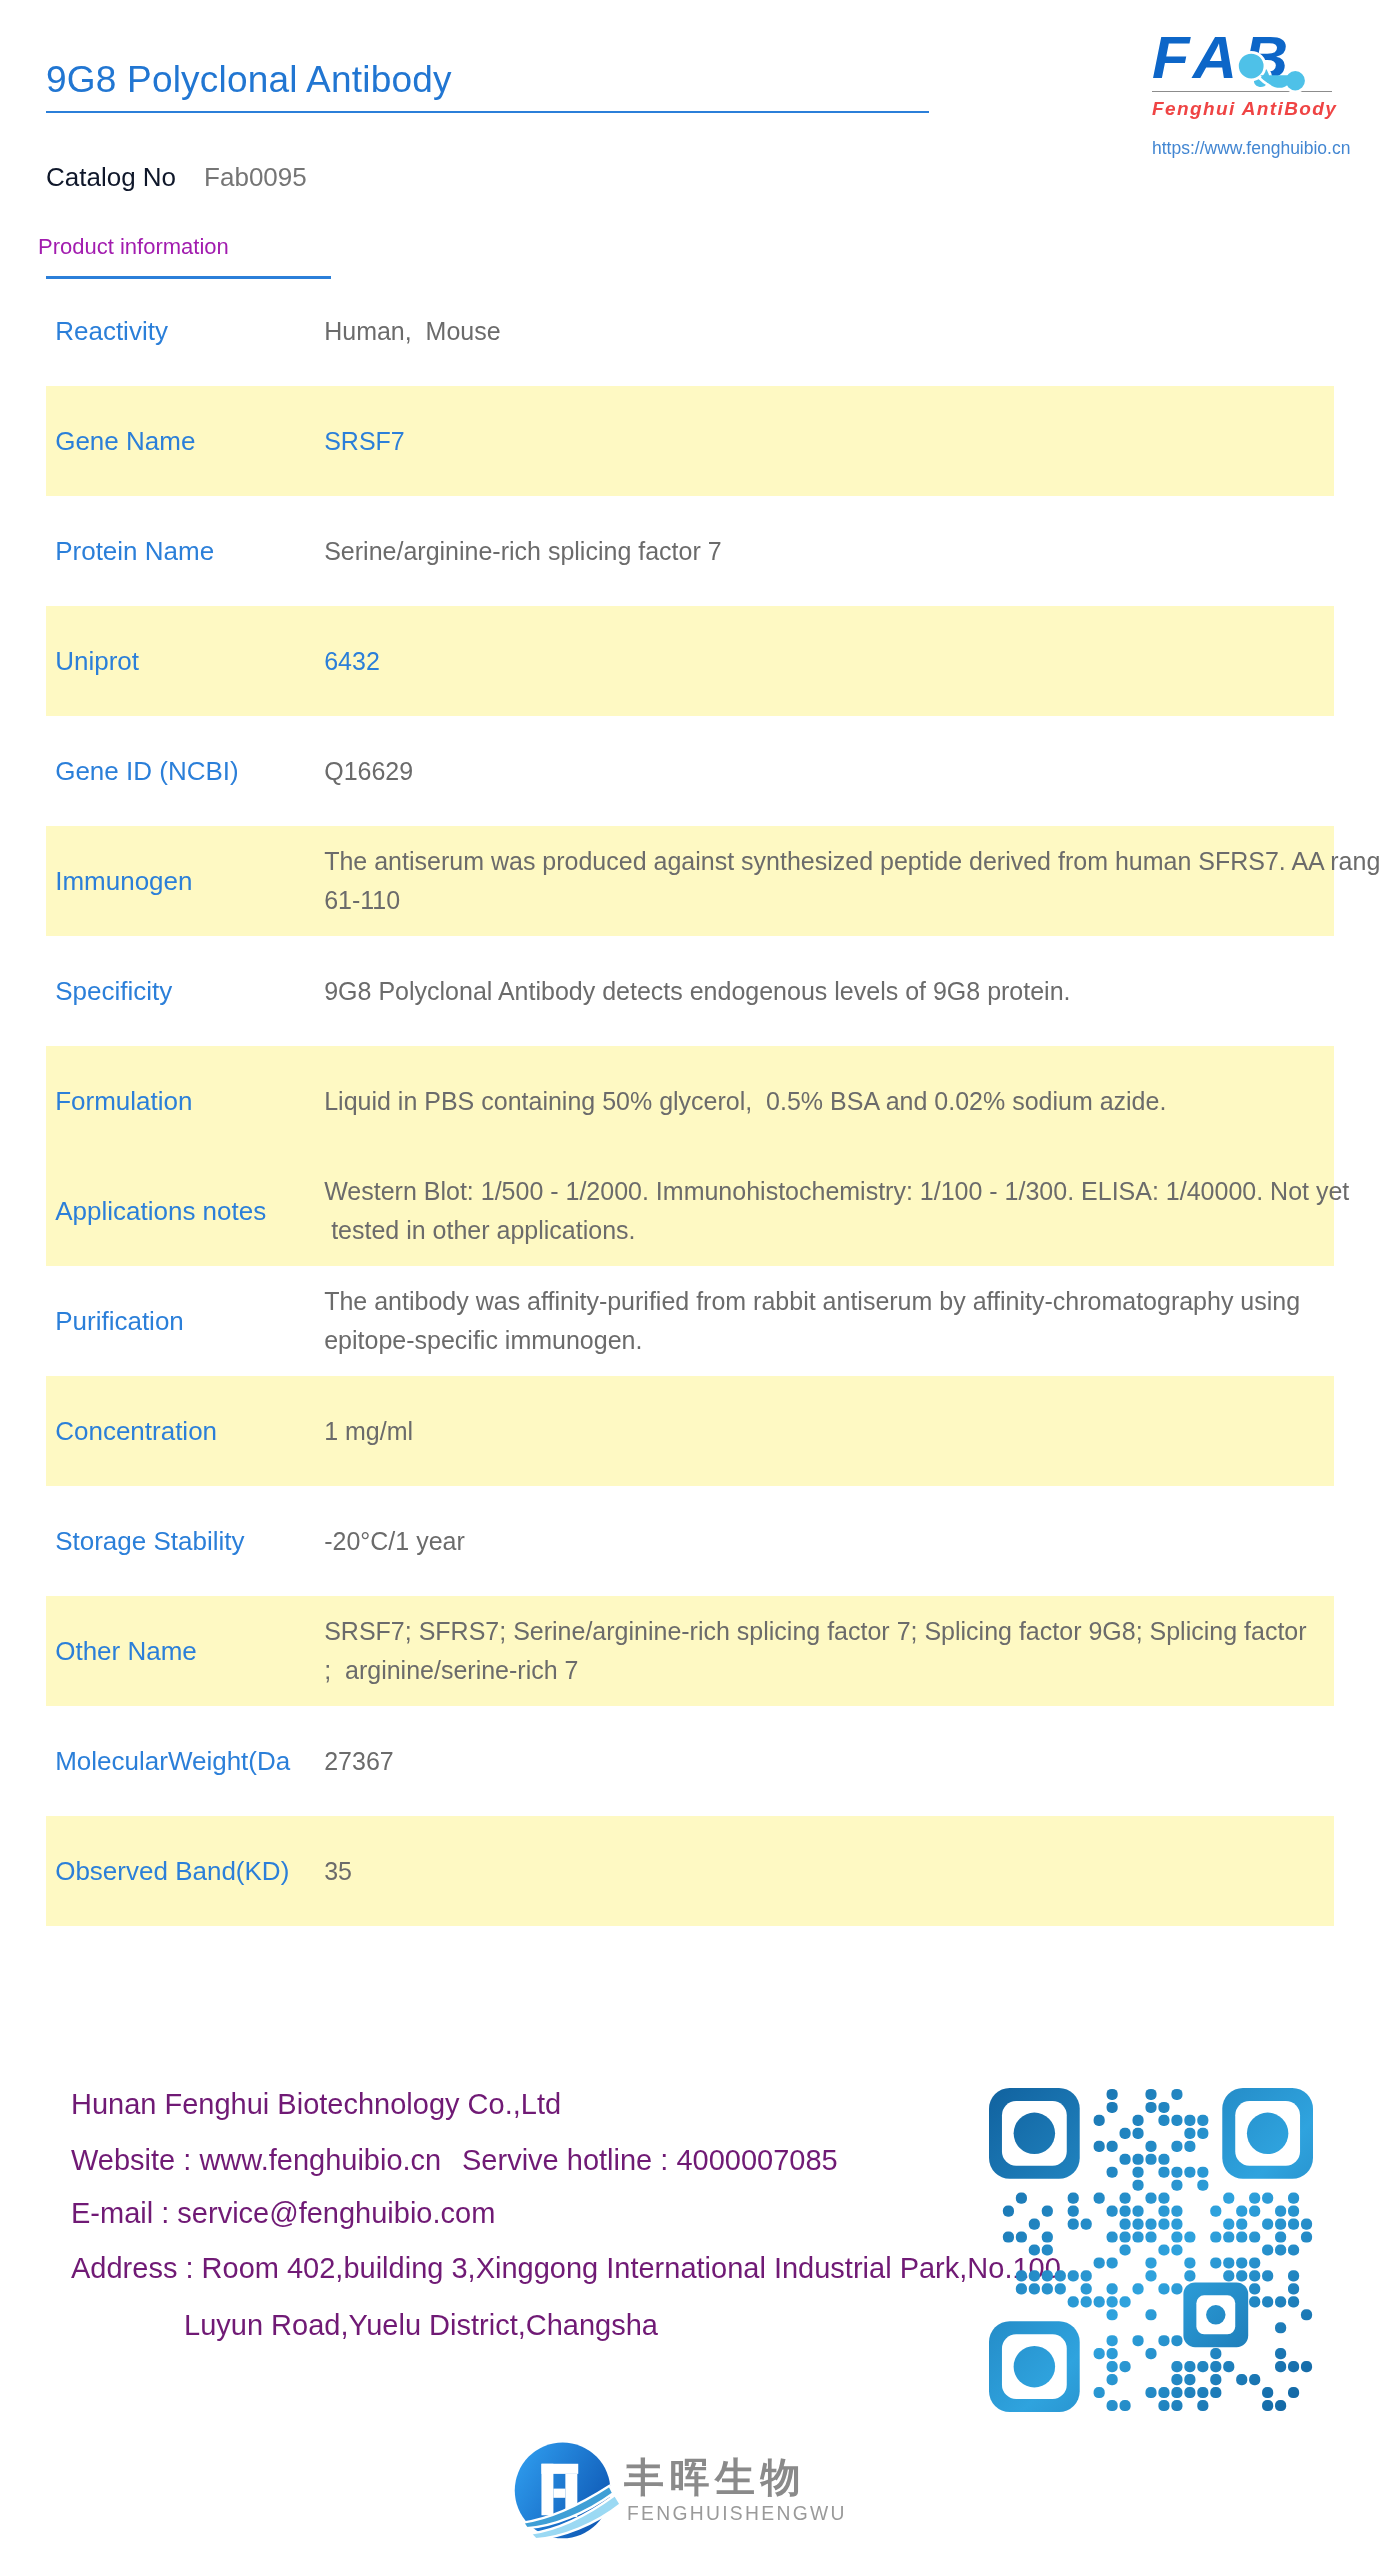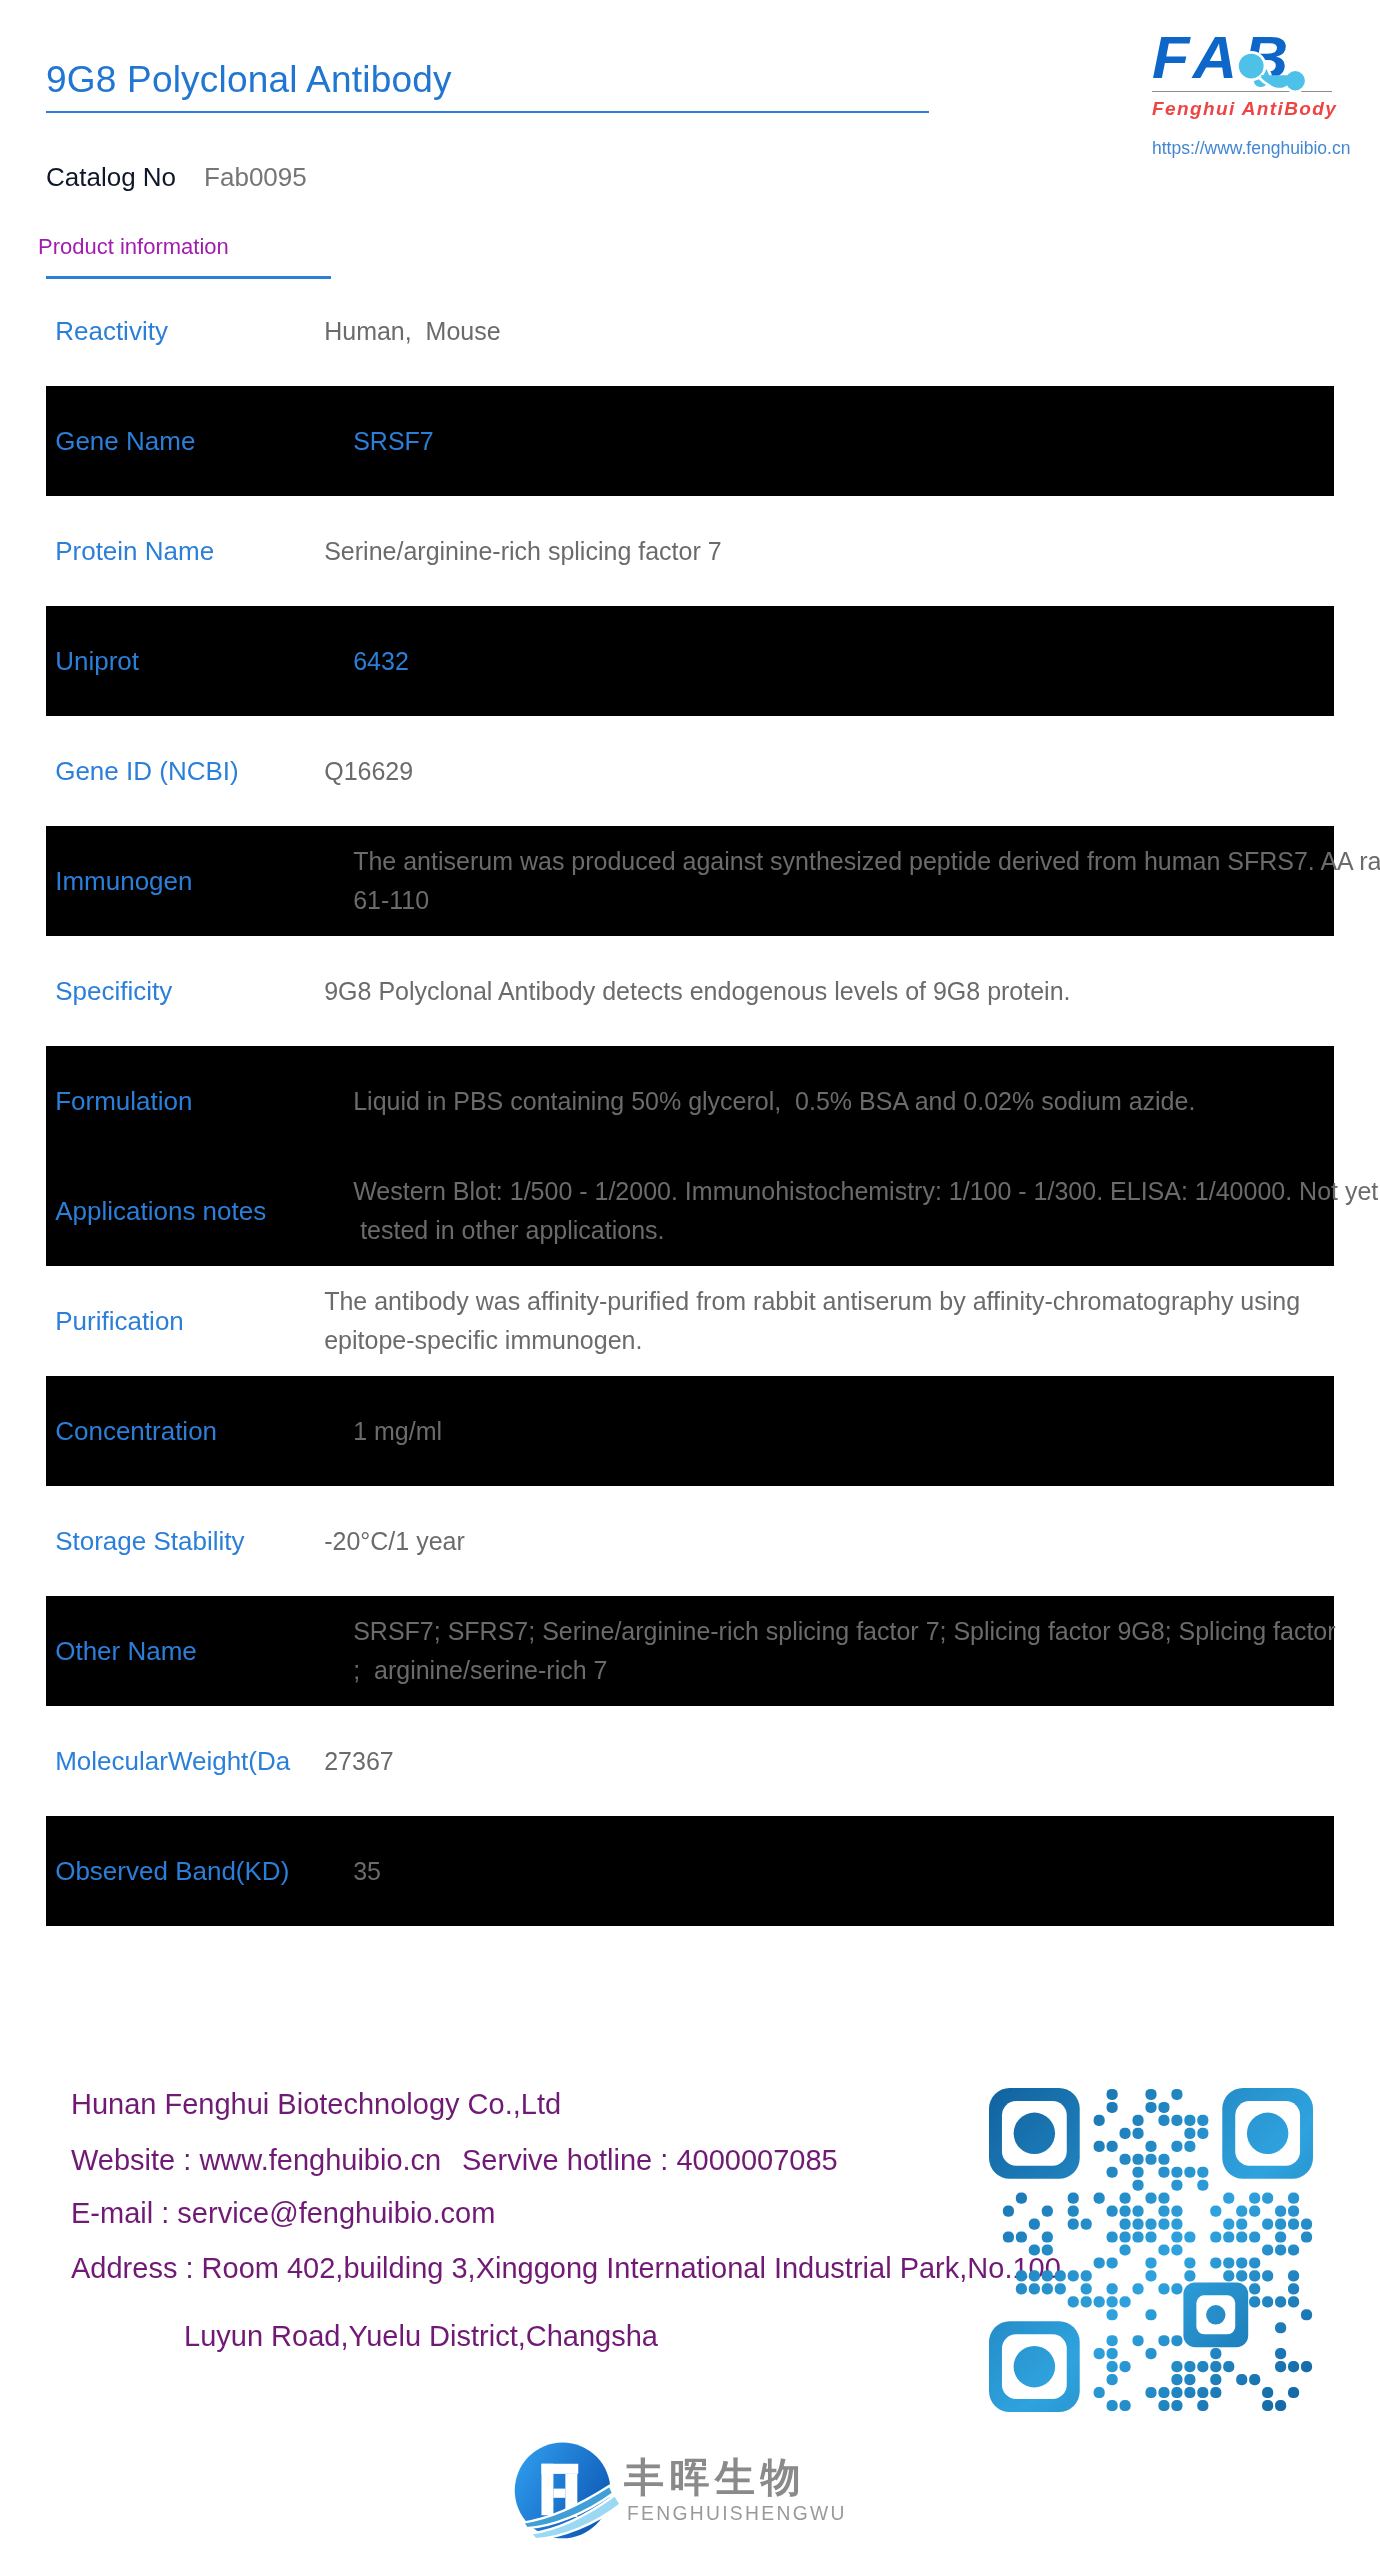--- a/index.html
+++ b/index.html
@@ -36,34 +36,34 @@
   
   .section-heading{position:absolute;left:38px;top:234px;font-size:22px;color:#a21caf;}
   .section-rule{position:absolute;left:46px;top:276px;width:285px;height:2.8px;background:#2b7fd9;}
 
   
   .info-table{position:absolute;left:0;top:276px;width:1380px;}
   .info-row{
     width:1288px;margin-left:46px;height:110px;display:flex;align-items:center;
     box-sizing:border-box;padding-left:9.2px;
   }
-  .info-row.shaded{background:#000000;gap:29px;}
+  .info-row.shaded{background:#fef9c3;}
   .cell-label{width:269px;flex:0 0 269px;font-size:26px;color:#2b7fd9;}
   .cell-value{flex:1;font-size:25px;color:#6b6b6b;white-space:pre;line-height:39px;}
   .info-row.accent .cell-value{color:#2b7fd9;}
 
   
   .footer{position:absolute;left:0;top:2081px;width:1380px;}
   .footer-line{position:absolute;left:71px;font-size:29px;color:#701a75;white-space:nowrap;}
   .f-company{top:7.4px;}
   .f-website{top:63px;}
   .f-hotline{top:63px;left:462px;}
   .f-email{top:116px;}
   .f-address1{top:171px;}
-  .f-address2{top:239px;left:184px;}
+  .f-address2{top:228px;left:184px;}
   .qr-wrap{position:absolute;left:989px;top:7.4px;width:324px;height:324px;}
 
   
   .brand{position:absolute;left:0;top:2433px;width:1380px;height:129px;}
   .brand-mark{position:absolute;left:512px;top:4.6px;}
   .brand-cn{
     position:absolute;left:624px;top:16.6px;font-size:40px;color:#8a8a8a;
     letter-spacing:5.5px;font-weight:bold;font-family:Liberation Mono, monospace;
   }
   .brand-en{position:absolute;left:627px;top:70px;font-size:19.3px;color:#9a9a9a;letter-spacing:2.3px;}

